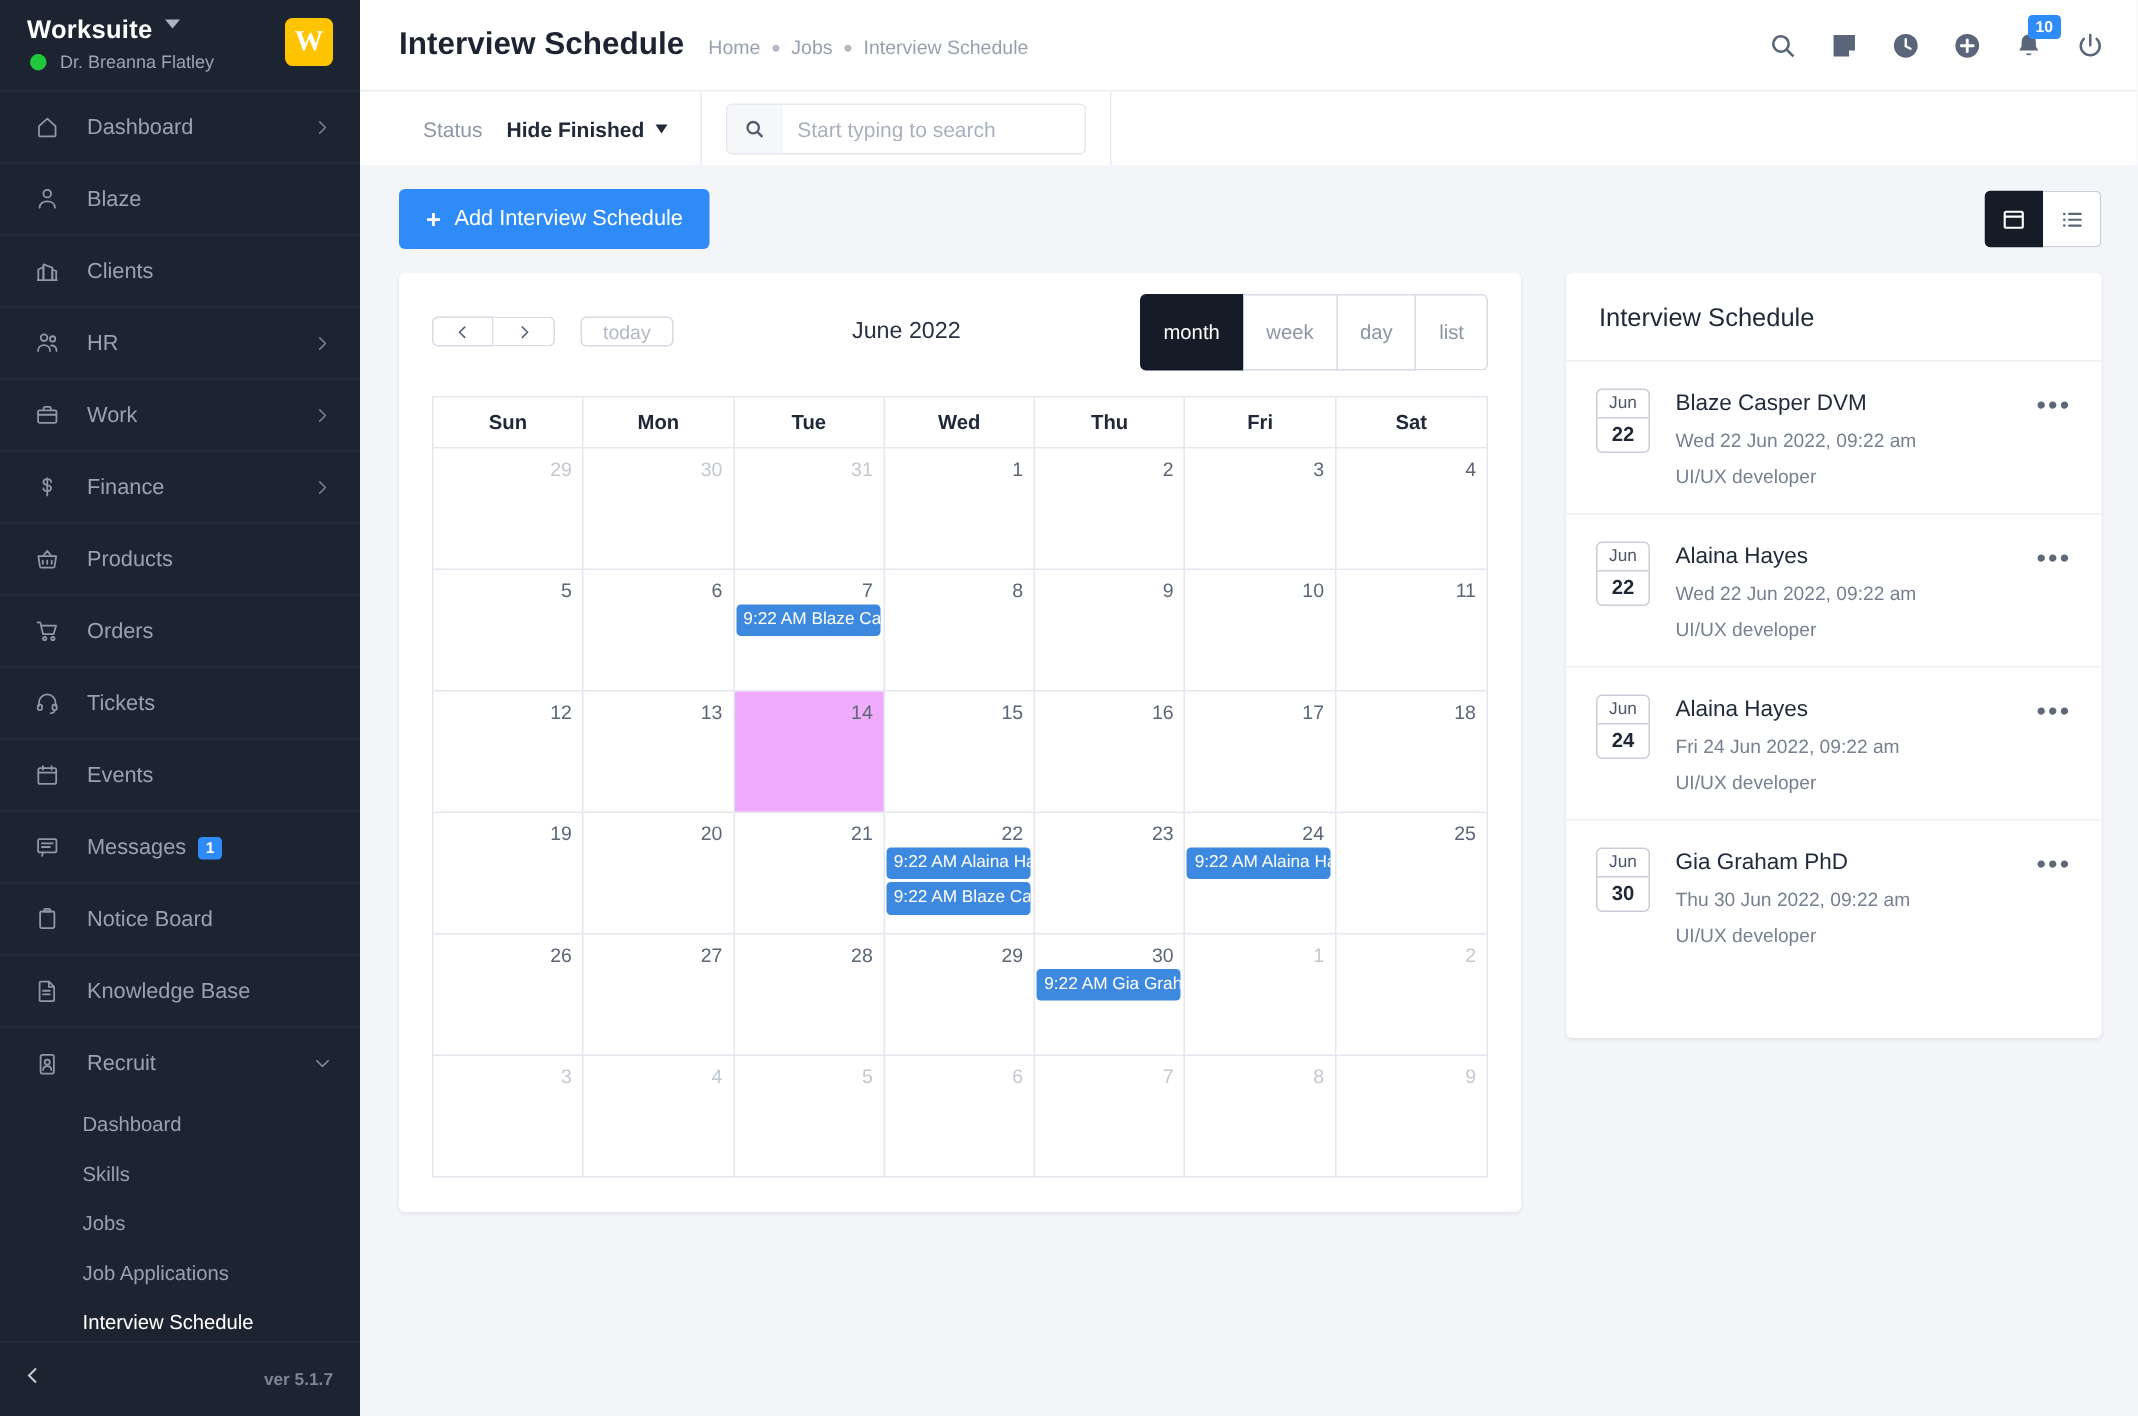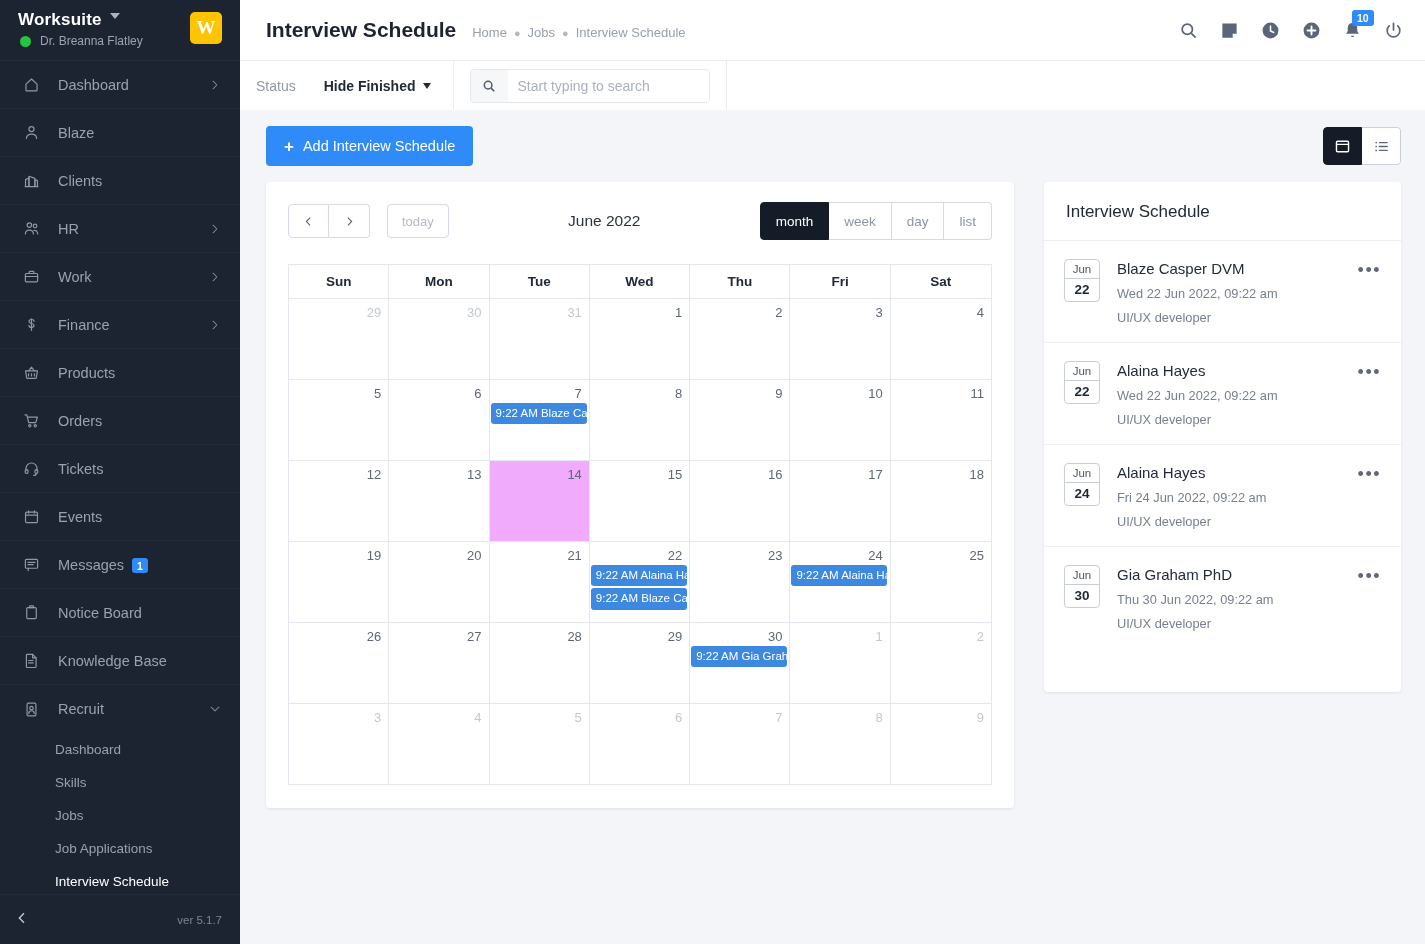--- a/index.html
+++ b/index.html
@@ -67,20 +67,21 @@
   .subnav-item {
     height: 33px; display: flex; align-items: center;
     padding-left: 55px; font-size: 13.5px; color: #97a1af; cursor: pointer;
   }
   .subnav-item.active { color: #ffffff; }
 
   #sidebar-foot {
     height: 50px; flex: 0 0 50px; display: flex; align-items: center;
     justify-content: space-between; padding: 0 18px 0 14px;
     border-top: 1px solid #252d3b;
+    font-weight: bold;
   }
   #sidebar-foot svg { width: 16px; height: 16px; stroke: #c7cdd6; fill: none; stroke-width: 2; }
   .ver { font-size: 11.5px; color: #7b8593; }
 
   
   #main { flex: 1; height: 944px; display: flex; flex-direction: column; background: #f4f5f8; overflow: hidden; }
 
   #topbar {
     height: 60px; flex: 0 0 60px; background: #fff;
     display: flex; align-items: center; justify-content: space-between;
@@ -98,22 +99,22 @@
     background: #2e8bf7; color: #fff; font-size: 10.5px; font-weight: bold;
     border-radius: 3px; padding: 1px 5px; line-height: 1.35;
   }
 
   #filterbar {
     height: 50px; flex: 0 0 50px; background: #fff;
     border-top: 1px solid #eceef2;
     display: flex; align-items: stretch;
   }
   .filter-group {
-    display: flex; align-items: center; gap: 28px;
-    padding: 0 22px 0 16px; border-right: 1px solid #e9ebf0;
+    display: flex; align-items: center; gap: 16px;
+    padding: 0 22px 0 42px; border-right: 1px solid #e9ebf0;
   }
   .filter-label { font-size: 14px; color: #8f97a5; }
   .filter-value {
     font-size: 14px; color: #222a38; font-weight: bold;
     display: flex; align-items: center; gap: 7px; cursor: pointer;
   }
   .filter-value .caret {
     width: 0; height: 0; border-left: 4.5px solid transparent;
     border-right: 4.5px solid transparent; border-top: 6px solid #222a38;
   }
@@ -161,33 +162,33 @@
   
   #cal-card {
     flex: 0 0 748px; background: #fff; border-radius: 4px;
     box-shadow: 0 1px 3px rgba(30,40,60,.09);
     padding: 22px 22px 24px 22px; height: 626px;
   }
   #cal-toolbar { display: flex; align-items: center; justify-content: space-between; height: 34px; margin-bottom: 26px; }
   .tb-left { display: flex; align-items: center; gap: 17px; }
   .btn-group { display: flex; }
   .cal-btn {
-    height: 34px; min-width: 41px; padding: 0 11px;
+    height: 20px; min-width: 41px; padding: 0 11px;
     background: #fff; border: 1px solid #d6dae2; color: #4b5565;
     font-size: 13px; cursor: pointer; display: flex; align-items: center; justify-content: center;
     font-family: "Liberation Sans", sans-serif;
   }
   .btn-group .cal-btn:first-child { border-radius: 4px 0 0 4px; }
   .btn-group .cal-btn:last-child { border-radius: 0 4px 4px 0; border-left: 0; }
   .cal-btn svg { width: 13px; height: 13px; stroke: #5a6373; fill: none; stroke-width: 2; }
   .btn-today { border-radius: 4px; color: #b4b9c3; padding: 0 14px; }
   #cal-title { font-size: 15.5px; color: #2a3242; font-weight: normal; }
   .view-group { display: flex; }
   .view-btn {
-    height: 38px; padding: 0 15px; background: #fff; border: 1px solid #d6dae2;
+    height: 51px; padding: 0 15px; background: #fff; border: 1px solid #d6dae2;
     color: #8d95a3; font-size: 13.5px; cursor: pointer;
     display: flex; align-items: center; justify-content: center;
     font-family: "Liberation Sans", sans-serif;
   }
   .view-group .view-btn + .view-btn { border-left: 0; }
   .view-group .view-btn:first-child { border-radius: 4px 0 0 4px; }
   .view-group .view-btn:last-child { border-radius: 0 4px 4px 0; }
   .view-btn.active { background: #151c28; border-color: #151c28; color: #fff; }
 
   #cal-grid { border: 1px solid #e4e8ee; border-bottom: none; }

